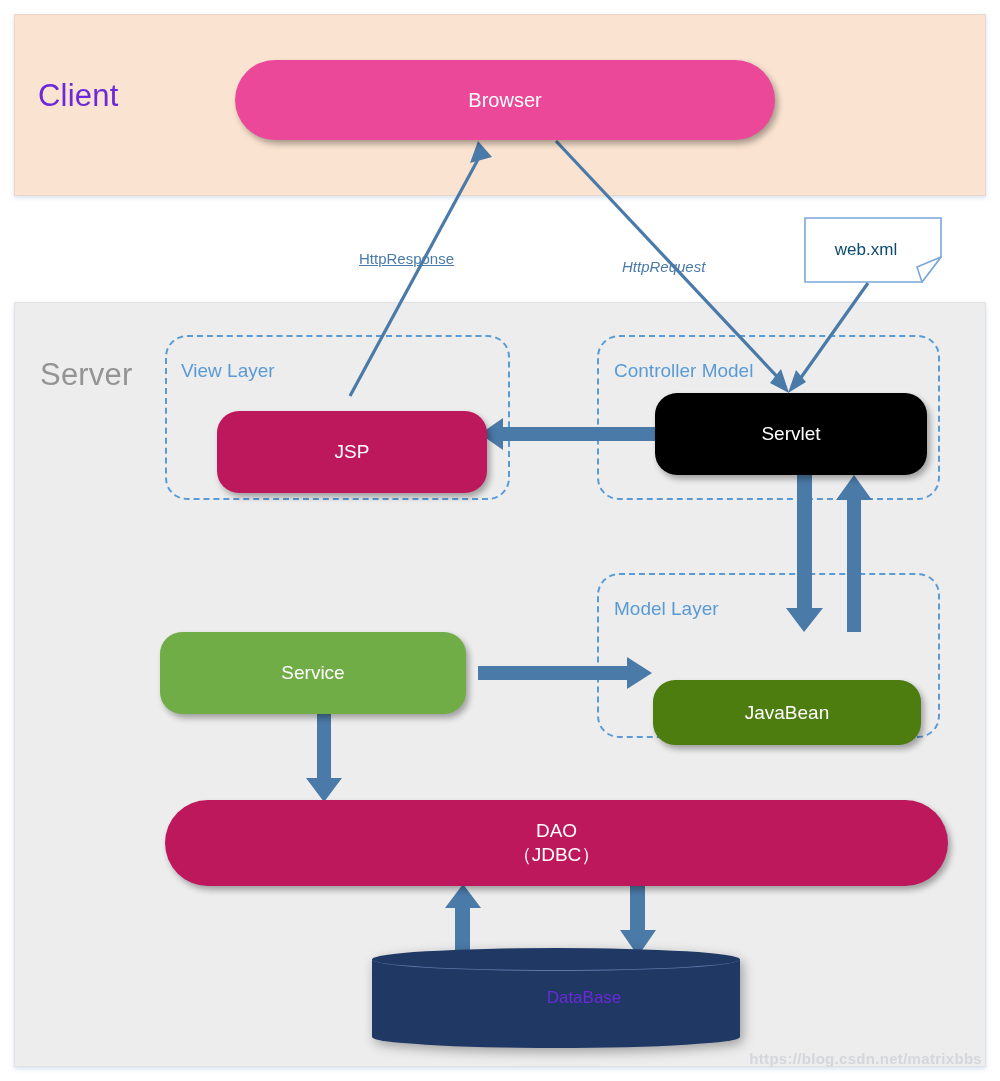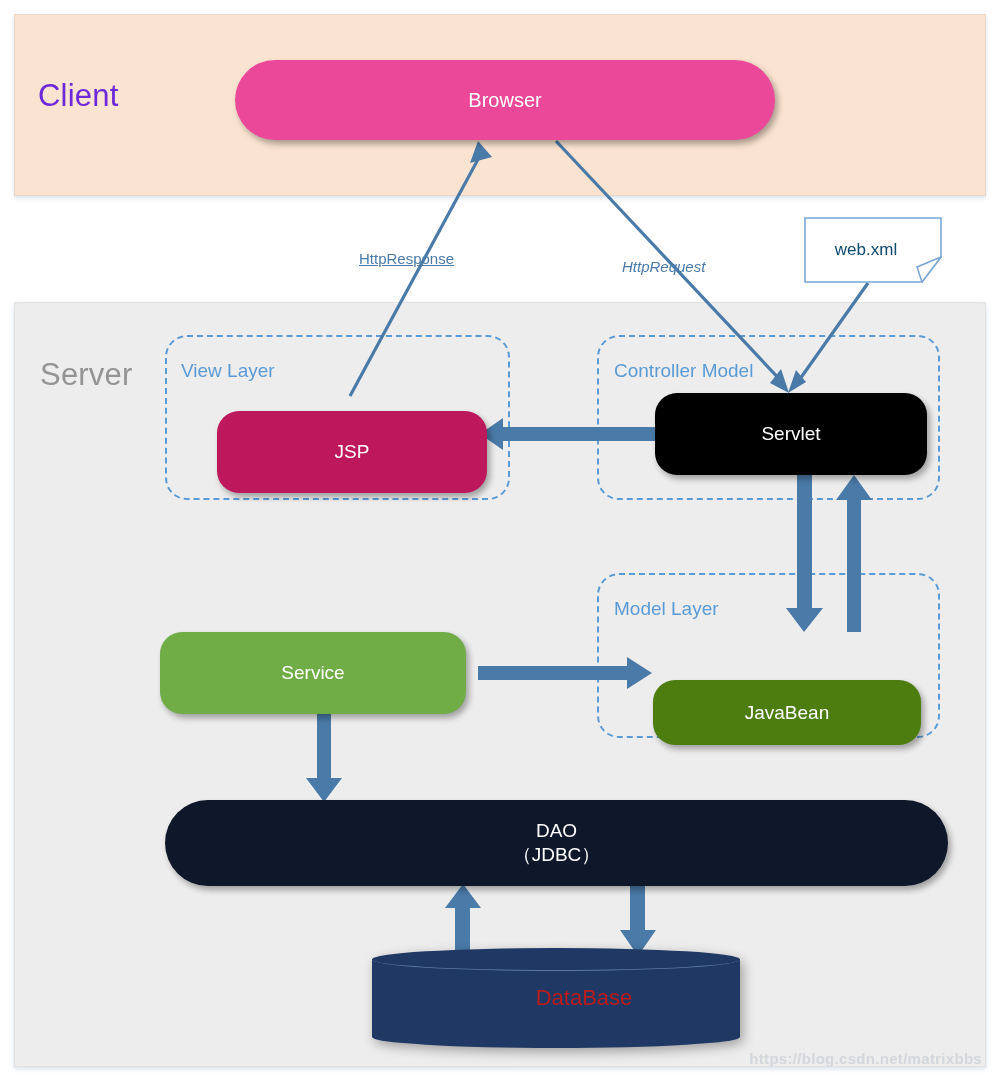--- a/index.html
+++ b/index.html
@@ -101,21 +101,21 @@
     border-radius: 22px;
     margin-top: 48px;
   }
   .node-service {
     left: 160px; top: 632px; width: 306px; height: 82px;
     background: #71AD47;
     border-radius: 22px;
   }
   .node-dao {
     left: 165px; top: 800px; width: 783px; height: 86px;
-    background: #0f172a;
+    background: #be185d;
     border-radius: 43px;
     flex-direction: column;
   }
   .dao-line { display: block; }
 
   
   .db-wrap {
     position: absolute;
     left: 372px; top: 948px; width: 368px; height: 100px;
     filter: drop-shadow(3px 4px 6px rgba(0,0,0,0.33));
@@ -135,21 +135,21 @@
   .db-bottom {
     position: absolute;
     left: 0; top: 78px; width: 368px; height: 22px;
     background: #1F3864;
     border-radius: 50% / 50%;
   }
   .db-label {
     position: absolute;
     left: 0; top: 0; width: 424px; height: 100px;
     display: flex; align-items: center; justify-content: center;
-    color: #b91c1c; font-size: 22px;
+    color: #6d28d9; font-size: 17px;
     z-index: 3;
   }
 
   
   .note {
     position: absolute;
     left: 804px; top: 217px; width: 138px; height: 66px;
   }
   .note svg { display: block; }
   .note-label {

